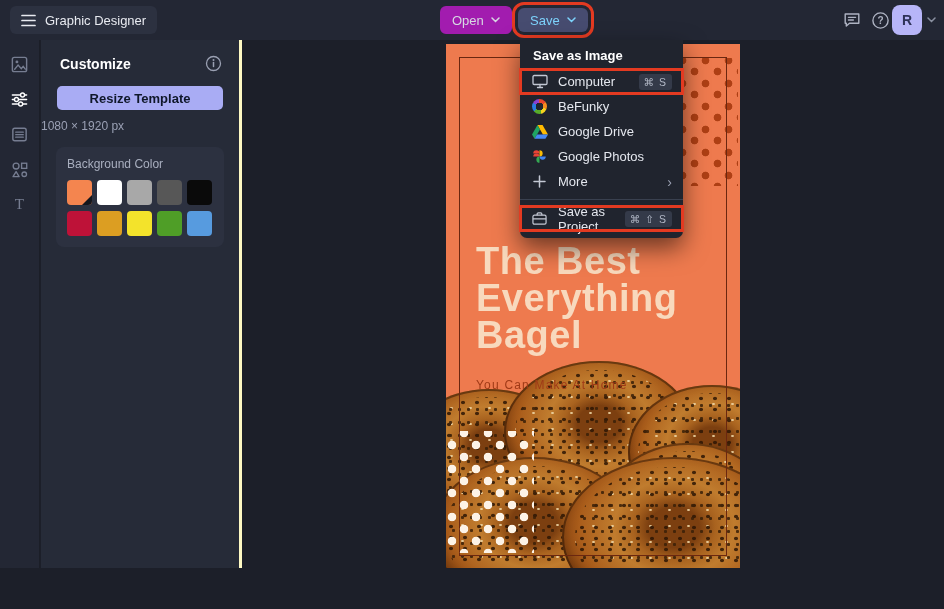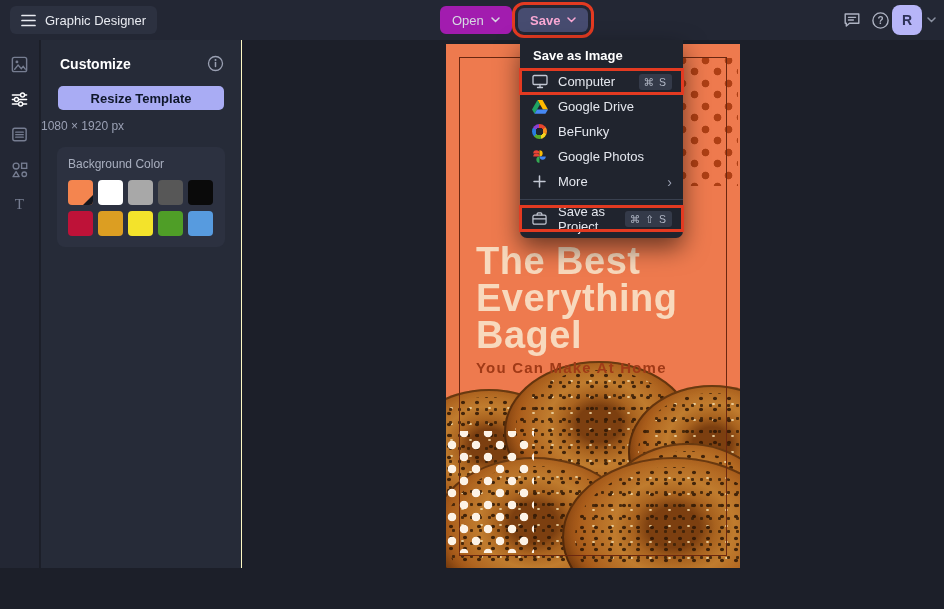--- a/index.html
+++ b/index.html
@@ -8,40 +8,40 @@
   .stage { position:relative; width:944px; height:568px; overflow:hidden; background:#1c1f29; }
 
   
   .topbar { position:absolute; left:0; top:0; width:944px; height:40px; background:#232734; z-index:6; }
   .chip { position:absolute; display:flex; align-items:center; gap:9px; height:28px; top:6px;
           background:#2c3140; border-radius:6px; padding:0 11px; color:#e8eaf0; font-size:13px; cursor:pointer; }
   .app-chip { left:10px; }
   .btn { position:absolute; top:6px; height:28px; display:flex; align-items:center; gap:7px;
          background:#a21caf; border:none; border-radius:6px; padding:0 12px; color:#d6d9e2; font-size:13px; cursor:pointer; }
   .open-btn { left:440px; }
-  .save-btn { left:518px; top:8px; height:24px; background:#474c70; color:#f9a8d4;
-              outline:3px solid #e33a21; outline-offset:3px;font-weight:bold; }
+  .save-btn { left:518px; top:8px; height:24px; background:#474c70; color:#7dd3fc;
+              outline:3px solid #e33a21; outline-offset:3px; }
   .iconbtn { position:absolute; top:6px; width:28px; height:28px; border:none; background:transparent;
              color:#aeb3c2; display:flex; align-items:center; justify-content:center; border-radius:6px; cursor:pointer; }
   .avatar { position:absolute; left:892px; top:5px; width:30px; height:30px; border-radius:8px;
             background:#b7b5f8; color:#2e3258; font-weight:bold; font-size:14px;
             display:flex; align-items:center; justify-content:center; cursor:pointer; }
   .av-chev { position:absolute; left:927px; top:17px; color:#8a90a0; }
 
   
   .rail { position:absolute; left:0; top:40px; width:40px; height:569px; background:#232734;
           border-right:1px solid #1b1e27; display:flex; flex-direction:column; align-items:center;
           padding-top:12px; gap:11px; z-index:4; }
   .rail button { width:24px; height:24px; background:transparent; border:none; color:#767d91;
                  display:flex; align-items:center; justify-content:center; cursor:pointer; }
   .rail button.active { color:#ffffff; }
 
   
   .panel { position:absolute; left:41px; top:40px; width:201px; height:569px; background:#262b38;
-           border-right:1px solid #fef9c3; z-index:4; }
+           border-right:3px solid #fef9c3; z-index:4; }
   .panel-head { display:flex; align-items:center; justify-content:space-between; padding:15px 17px 12px 19px; }
   .panel-title { color:#ffffff; font-size:14px; font-weight:bold; }
   .info { color:#9aa0b2; cursor:pointer; display:flex; }
   .resize-btn { display:block; margin:2px auto 0; width:166px; height:24px; background:#a9acf4; border:none;
                 border-radius:5px; color:#0f172a; font-size:13px; font-weight:bold; cursor:pointer; }
   .dims { text-align:left; color:#9aa0b4; font-size:12px; margin-top:9px; }
   .bg-card { margin:14px auto 0; width:168px; background:#2c3140; border-radius:8px; padding:10px 11px 11px; }
   .bg-label { color:#a9afbf; font-size:12px; margin-bottom:9px; }
   .swrow { display:flex; gap:5px; margin-top:6px; }
   .sw { width:25px; height:25px; border-radius:4px; cursor:pointer; position:relative; overflow:hidden; }
@@ -53,21 +53,21 @@
   .poster { position:absolute; left:446px; top:44px; width:294px; height:525px; background:#ee7a4e;
             overflow:hidden; z-index:2; cursor:pointer; }
   .poster-border { position:absolute; inset:13px; border:1px solid #6b2710; pointer-events:none; z-index:3; }
   .dots-tr { position:absolute; right:2px; top:14px; width:82px; height:128px; z-index:2;
              background-image: radial-gradient(circle, #ae3f14 3.5px, transparent 4.2px),
                                radial-gradient(circle, #ae3f14 3.5px, transparent 4.2px);
              background-size:23px 23px, 23px 23px; background-position:4px 2px, 15px 14px; }
   .poster-text { position:absolute; left:30px; top:190px; z-index:4; }
   .eyebrow { color:#a03a17; font-size:15px; font-weight:bold; letter-spacing:.3px; }
   .ptitle { margin-top:9px; color:#f8d9bd; font-size:38px; line-height:37px; font-weight:bold; letter-spacing:.5px; }
-  .psub { margin-top:5px; color:#a03a17; font-size:15px; font-weight:bold; letter-spacing:1.2px; }
+  .psub { margin-top:24px; color:#a03a17; font-size:12px; font-weight:normal; letter-spacing:1.2px; }
   .bagels { position:absolute; left:0; right:0; bottom:0; height:170px; z-index:1; }
   .bagel { position:absolute; border-radius:50%;
            background: radial-gradient(ellipse at 50% 44%, #7c3f10 0 16%, #a9631f 26%, #c07c2e 38%, #aa5d1b 60%, #84400f 80%, #632c08 100%);
            box-shadow: inset 0 0 0 2px rgba(42,20,4,.5), inset 0 -8px 14px rgba(50,22,4,.45); }
   .bagel::after { content:""; position:absolute; inset:6%; border-radius:50%; opacity:.85;
            background-image: radial-gradient(circle, #2e1705 1.6px, transparent 2.1px),
                              radial-gradient(circle, #3a2008 1.3px, transparent 1.8px),
                              radial-gradient(circle, #f0d9a8 1px, transparent 1.4px);
            background-size: 14px 11px, 9px 13px, 19px 16px;
            background-position: 0 0, 5px 6px, 9px 3px; }
@@ -282,34 +282,34 @@
             <rect x="1" y="1.5" width="14" height="9" rx="1.2" fill="none" stroke="currentColor" stroke-width="1.3"></rect>
             <path d="M5.5 13.5h5M8 10.5v3" stroke="currentColor" stroke-width="1.3" stroke-linecap="round"></path>
           </svg>
       </span>
       <span>Computer</span>
       <span class="kbd">⌘ S</span>
     </div>
 
     <div class="mi">
       <span class="ic">
+          <span class="bf-logo"></span>
+        </span>
+      <span>BeFunky</span>
+    </div>
+
+    <div class="mi">
+      <span class="ic">
         <svg width="16" height="14" viewBox="0 0 24 21">
             <path fill="#FFBA00" d="M8.2 0h7.6l8.2 14.2h-7.6z"></path>
             <path fill="#1FA463" d="M8.2 0L0 14.2l3.8 6.6L12 6.6z"></path>
             <path fill="#4688F4" d="M3.8 20.8h16.4l3.8-6.6H7.6z"></path>
           </svg>
       </span>
       <span>Google Drive</span>
-    </div>
-
-    <div class="mi">
-      <span class="ic">
-          <span class="bf-logo"></span>
-        </span>
-      <span>BeFunky</span>
     </div>
 
     <div class="mi">
       <span class="ic">
         <svg width="15" height="15" viewBox="0 0 24 24">
           <path d="M12 12H2a5 5 0 0 1 10 0z" fill="#EA4335" transform="rotate(0 12 12) translate(0 -5)"></path>
           <path d="M12 12 h-10 a5 5 0 0 1 10 0 z" fill="#EA4335"></path>
           <path d="M12 12 h-10 a5 5 0 0 1 10 0 z" fill="#FBBC04" transform="rotate(90 12 12)"></path>
           <path d="M12 12 h-10 a5 5 0 0 1 10 0 z" fill="#4285F4" transform="rotate(180 12 12)"></path>
           <path d="M12 12 h-10 a5 5 0 0 1 10 0 z" fill="#34A853" transform="rotate(270 12 12)"></path>

